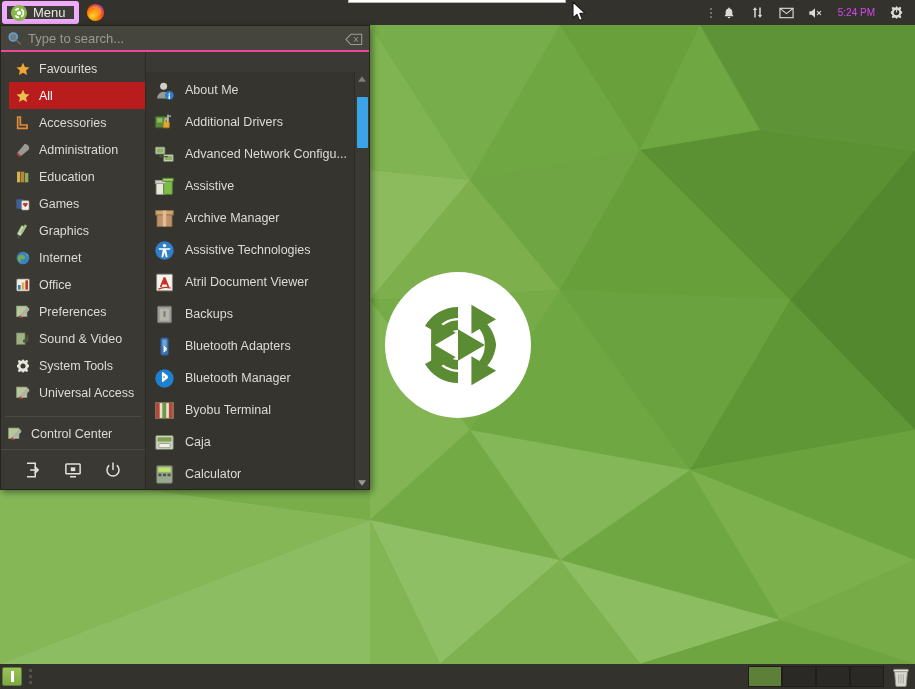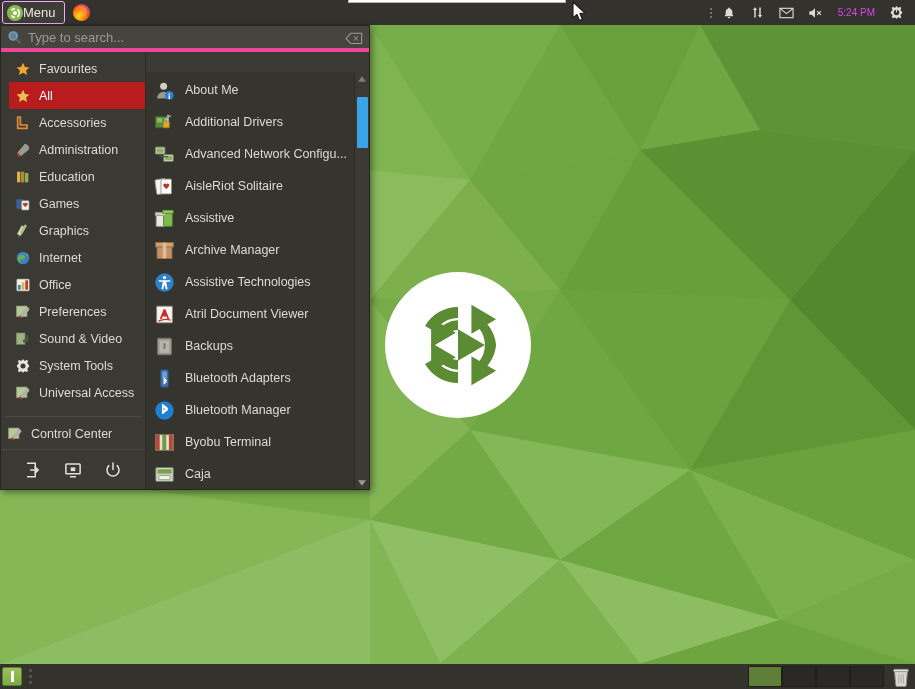--- a/index.html
+++ b/index.html
@@ -28,23 +28,23 @@
   #mate-logo svg { width: 112px; height: 112px; display: block; }
 
   
   #top-panel {
     position: absolute; left: 0; top: 0; width: 915px; height: 25px;
     background: #33322d;
     display: flex; align-items: center;
     z-index: 40;
   }
   .menu-button {
-    display: flex; align-items: center; gap: 0;
+    display: flex; align-items: center; gap: 6px;
     height: 23px; margin-left: 2px; padding: 0 8px 0 4px;
-    background: #3d3c36; border: 1px solid #f0abfc; border-radius: 3px;
+    background: #3d3c36; border: 5px solid #f0abfc; border-radius: 3px;
     color: #e8e8e3; font-size: 13px;
   }
   .mate-mini {
     width: 16px; height: 16px; border-radius: 50%;
     background: #87b84b; display: inline-block; position: relative;
     flex: 0 0 auto;
   }
   .mate-mini svg { width: 16px; height: 16px; display: block; }
   .firefox-icon { width: 19px; height: 19px; margin-left: 7px; flex: 0 0 auto; }
   .firefox-icon svg { width: 19px; height: 19px; display: block; }
@@ -70,21 +70,21 @@
     position: absolute; left: 0; top: 25px; width: 370px; height: 465px;
     background: #3a3934;
     border: 1px solid #26251f;
     z-index: 50;
     display: flex; flex-direction: column;
     box-shadow: 2px 2px 7px rgba(0,0,0,.45);
   }
   #search-row {
     height: 26px; flex: 0 0 auto;
     background: #46453d;
-    border-bottom: 4px solid #ec4899;
+    border-bottom: 2px solid #ec4899;
     display: flex; align-items: center; gap: 6px; padding: 0 6px;
   }
   #search-row .mag { width: 15px; height: 15px; flex: 0 0 auto; }
   #search-input {
     flex: 1 1 auto; background: transparent; border: none; outline: none;
     color: #c9c9c2; font-size: 13px; font-family: "Liberation Sans", sans-serif;
   }
   #search-input::placeholder { color: #9a9a91; }
   #clear-icon { width: 18px; height: 13px; flex: 0 0 auto; opacity: .75; }
 
@@ -546,30 +546,20 @@
                 <rect x="1.5" y="3.5" width="11" height="8" rx="1" fill="#cdd6c0" stroke="#6c7a5d"></rect>
                 <rect x="3" y="5" width="8" height="5" fill="#8fae68"></rect>
                 <rect x="11" y="12" width="11" height="8" rx="1" fill="#cdd6c0" stroke="#6c7a5d"></rect>
                 <rect x="12.5" y="13.5" width="8" height="5" fill="#8fae68"></rect>
                 <path d="M7 11.5 v3 h9" fill="none" stroke="#4f5a44" stroke-width="1.4"></path>
               </svg>
             </span>
             <span>Advanced Network Configu...</span>
           </div>
 
-          <div class="app">
-            <span class="ai">
-              <svg viewBox="0 0 24 24">
-                <rect x="2" y="3.5" width="12" height="17" rx="1.4" fill="#f4f4ec" stroke="#8e8e84" transform="rotate(-8 8 12)"></rect>
-                <rect x="8" y="3.5" width="12" height="17" rx="1.4" fill="#ffffff" stroke="#8e8e84"></rect>
-                <path d="M14 9.5 a1.9 1.9 0 0 1 3.3 1.8 L14 15 l-3.3 -3.7 A1.9 1.9 0 0 1 14 9.5 Z" fill="#c9302c"></path>
-              </svg>
-            </span>
-            <span>AisleRiot Solitaire</span>
-          </div>
 
           <div class="app">
             <span class="ai">
               <svg viewBox="0 0 24 24">
                 <rect x="2.5" y="7" width="10" height="14" rx="1" fill="#e8e8de" stroke="#9a9a90"></rect>
                 <rect x="11" y="4" width="10" height="17" rx="1" fill="#7dbb4a" stroke="#4e7a2c"></rect>
                 <rect x="1.5" y="5" width="12" height="3.5" fill="#cfcfc4" stroke="#9a9a90"></rect>
                 <rect x="10" y="2.5" width="12" height="3.5" fill="#9ed36d" stroke="#4e7a2c"></rect>
               </svg>
             </span>

